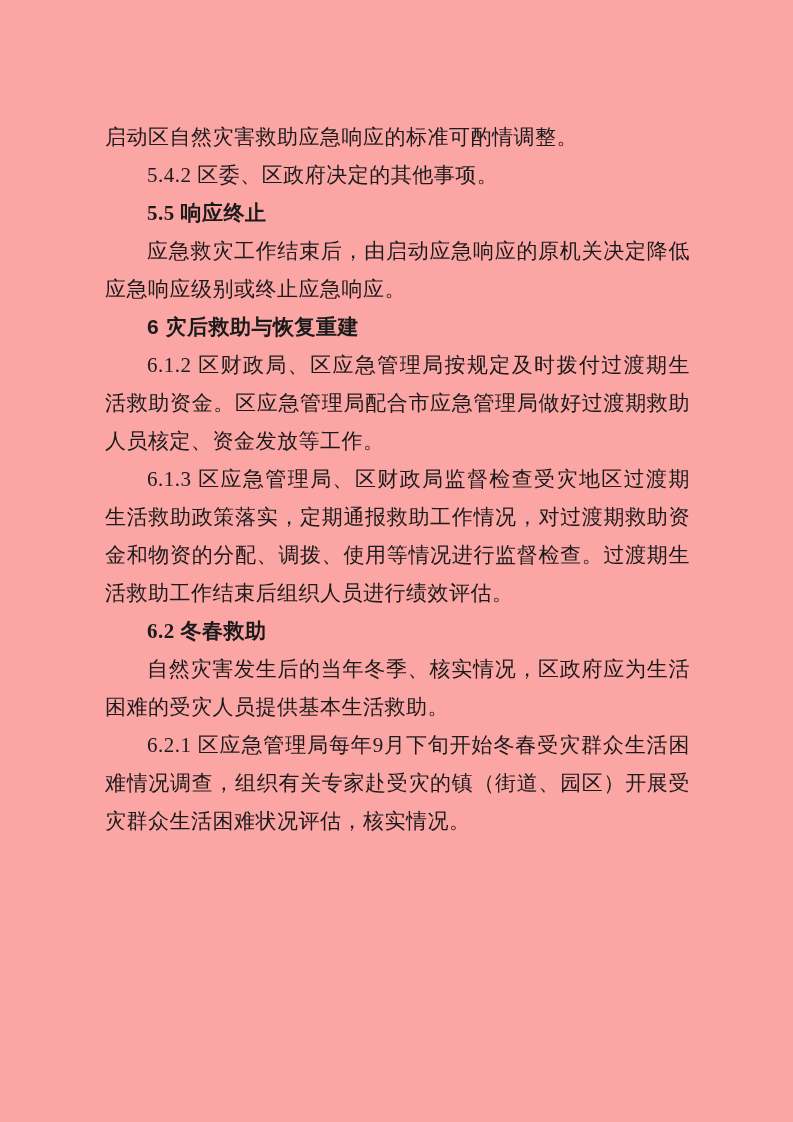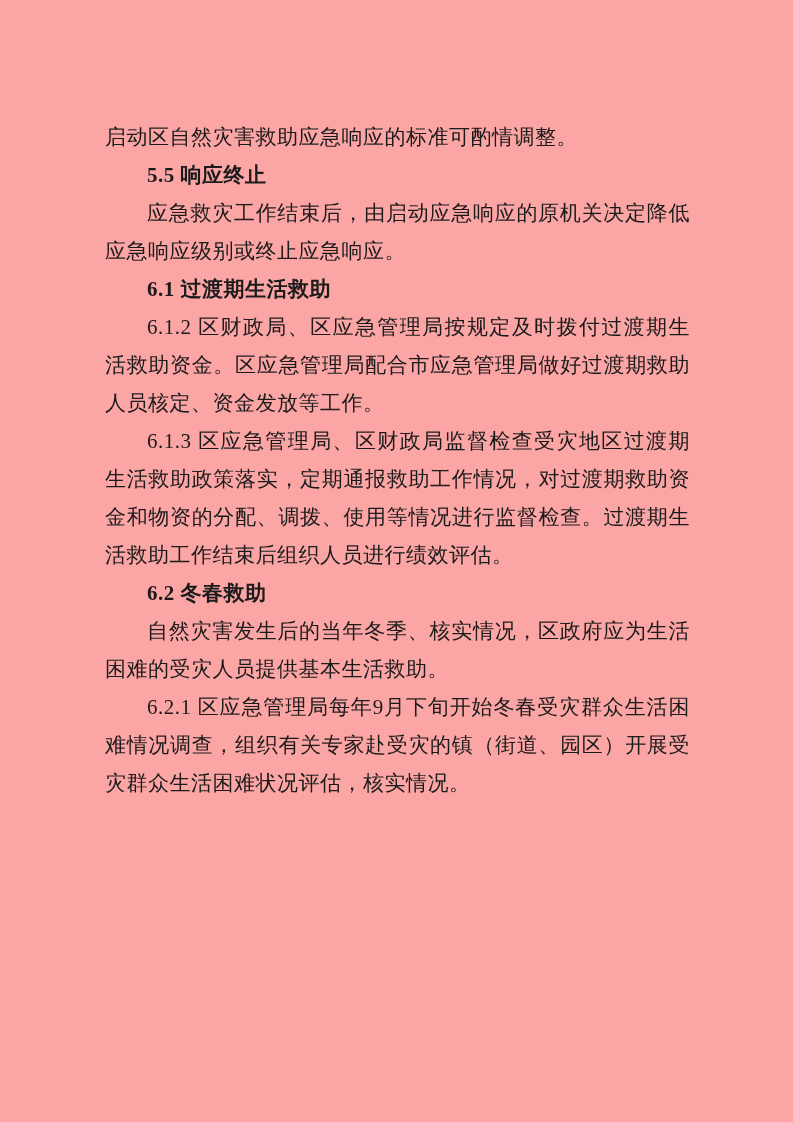--- a/index.html
+++ b/index.html
@@ -43,22 +43,23 @@
     font-weight: 700;
     text-align: left;
   }
 </style>
 </head>
 <body>
 
 <div class="page">
   <div class="content">
     <p class="para no-indent">启动区自然灾害救助应急响应的标准可酌情调整。</p>
+    <p class="para">5.4.2 区委、区政府决定的其他事项。</p>
     <p class="para heading-2">5.5 响应终止</p>
     <p class="para">应急救灾工作结束后，由启动应急响应的原机关决定降低应急响应级别或终止应急响应。</p>
-    <p class="para heading-2">6.1 过渡期生活救助</p>
+    <p class="para heading-1">6 灾后救助与恢复重建</p>
     <p class="para">6.1.2 区财政局、区应急管理局按规定及时拨付过渡期生活救助资金。区应急管理局配合市应急管理局做好过渡期救助人员核定、资金发放等工作。</p>
     <p class="para">6.1.3 区应急管理局、区财政局监督检查受灾地区过渡期生活救助政策落实，定期通报救助工作情况，对过渡期救助资金和物资的分配、调拨、使用等情况进行监督检查。过渡期生活救助工作结束后组织人员进行绩效评估。</p>
     <p class="para heading-2">6.2 冬春救助</p>
     <p class="para">自然灾害发生后的当年冬季、核实情况，区政府应为生活困难的受灾人员提供基本生活救助。</p>
     <p class="para">6.2.1 区应急管理局每年9月下旬开始冬春受灾群众生活困难情况调查，组织有关专家赴受灾的镇（街道、园区）开展受灾群众生活困难状况评估，核实情况。</p>
   </div>
 </div>
 
 </body></html>

